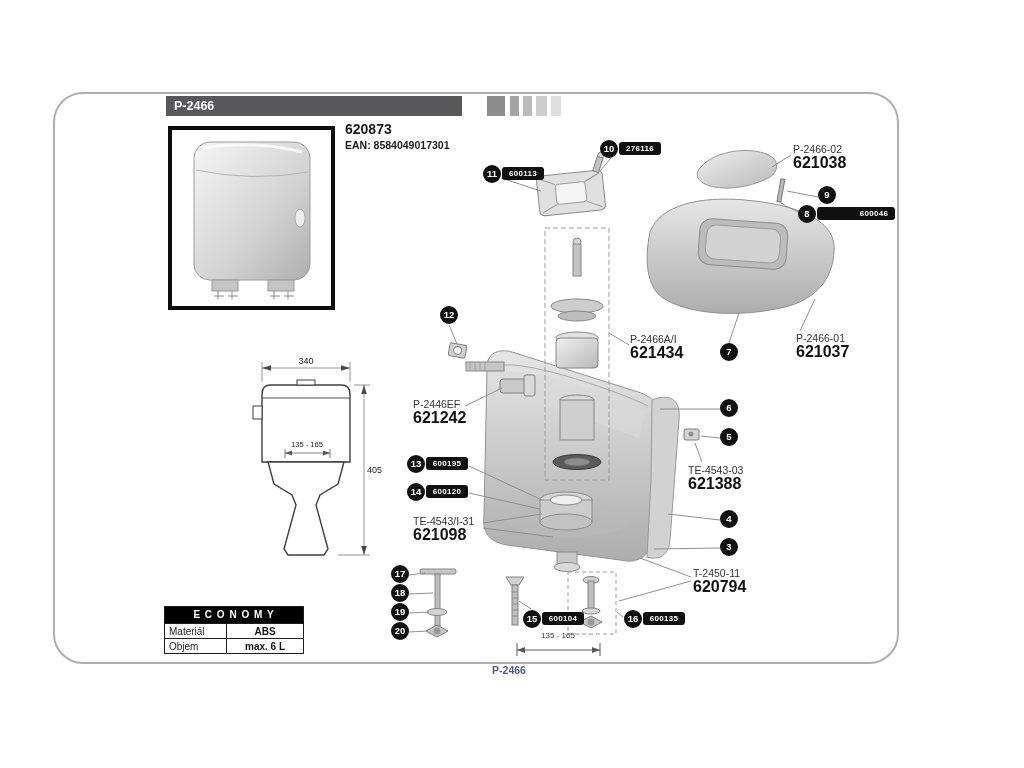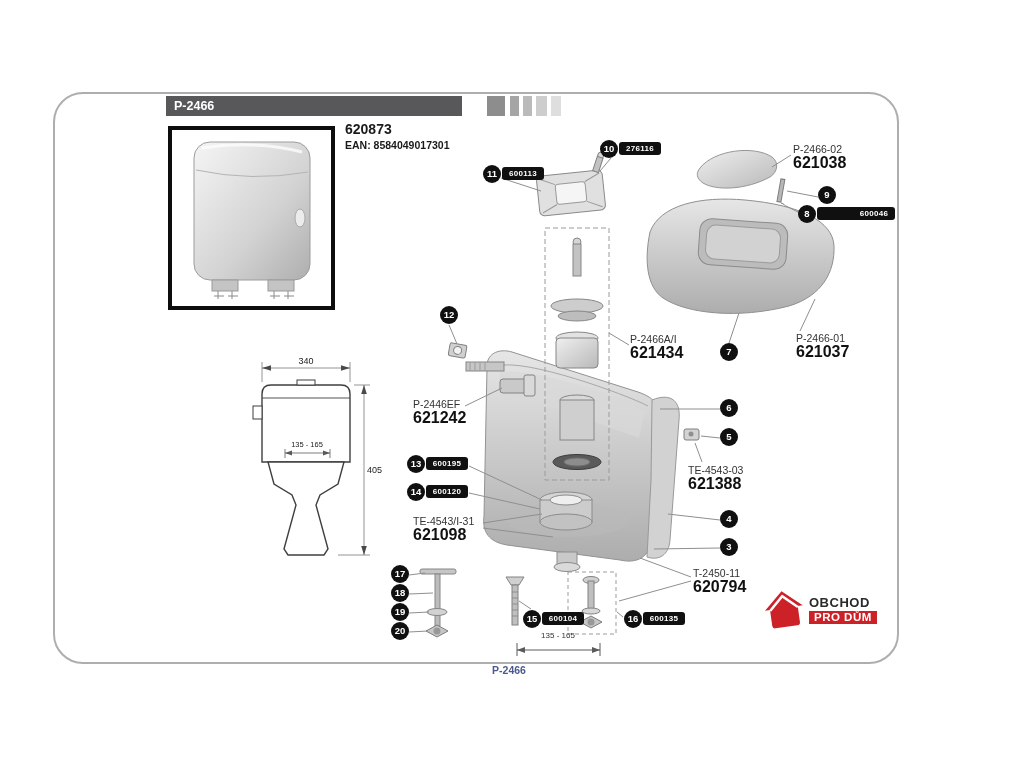--- a/index.html
+++ b/index.html
@@ -328,29 +328,28 @@
     <span class="pname">TE-4543/I-31</span>
     <span class="pcode">621098</span>
   </div>
   <div class="plabel" style="left:693px;top:567px;">
     <span class="pname">T-2450-11</span>
     <span class="pcode">620794</span>
   </div>
 
   <div class="bdim">135 - 165</div>
 
-
-  <div class="logo">
-    <svg width="44" height="42" viewBox="0 0 44 42">
-      <g transform="rotate(-8 22 21)">
-        <path d="M22,3 L41,20 L36,20 L36,36 Q36,39 33,39 L11,39 Q8,39 8,36 L8,20 L3,20 Z" fill="#cc2127"></path>
-        <path d="M8,21 L22,8 L36,21" stroke="#ffffff" stroke-width="2.5" fill="none"></path>
-      </g>
-    </svg>
-    <div class="logo-text">
-      <span class="logo-line1">OBCHOD</span>
-      <span class="logo-line2">PRO DŮM</span>
+  <div class="econ">
+    <div class="econ-title">E C O N O M Y</div>
+    <div class="econ-row">
+      <div class="econ-label">Materiál</div>
+      <div class="econ-value">ABS</div>
     </div>
-  </div>
+    <div class="econ-row">
+      <div class="econ-label">Objem</div>
+      <div class="econ-value">max. 6 L</div>
+    </div>
+  </div>
+
 
   <div class="footer-code">P-2466</div>
 
 </div>
 
 </body></html>

